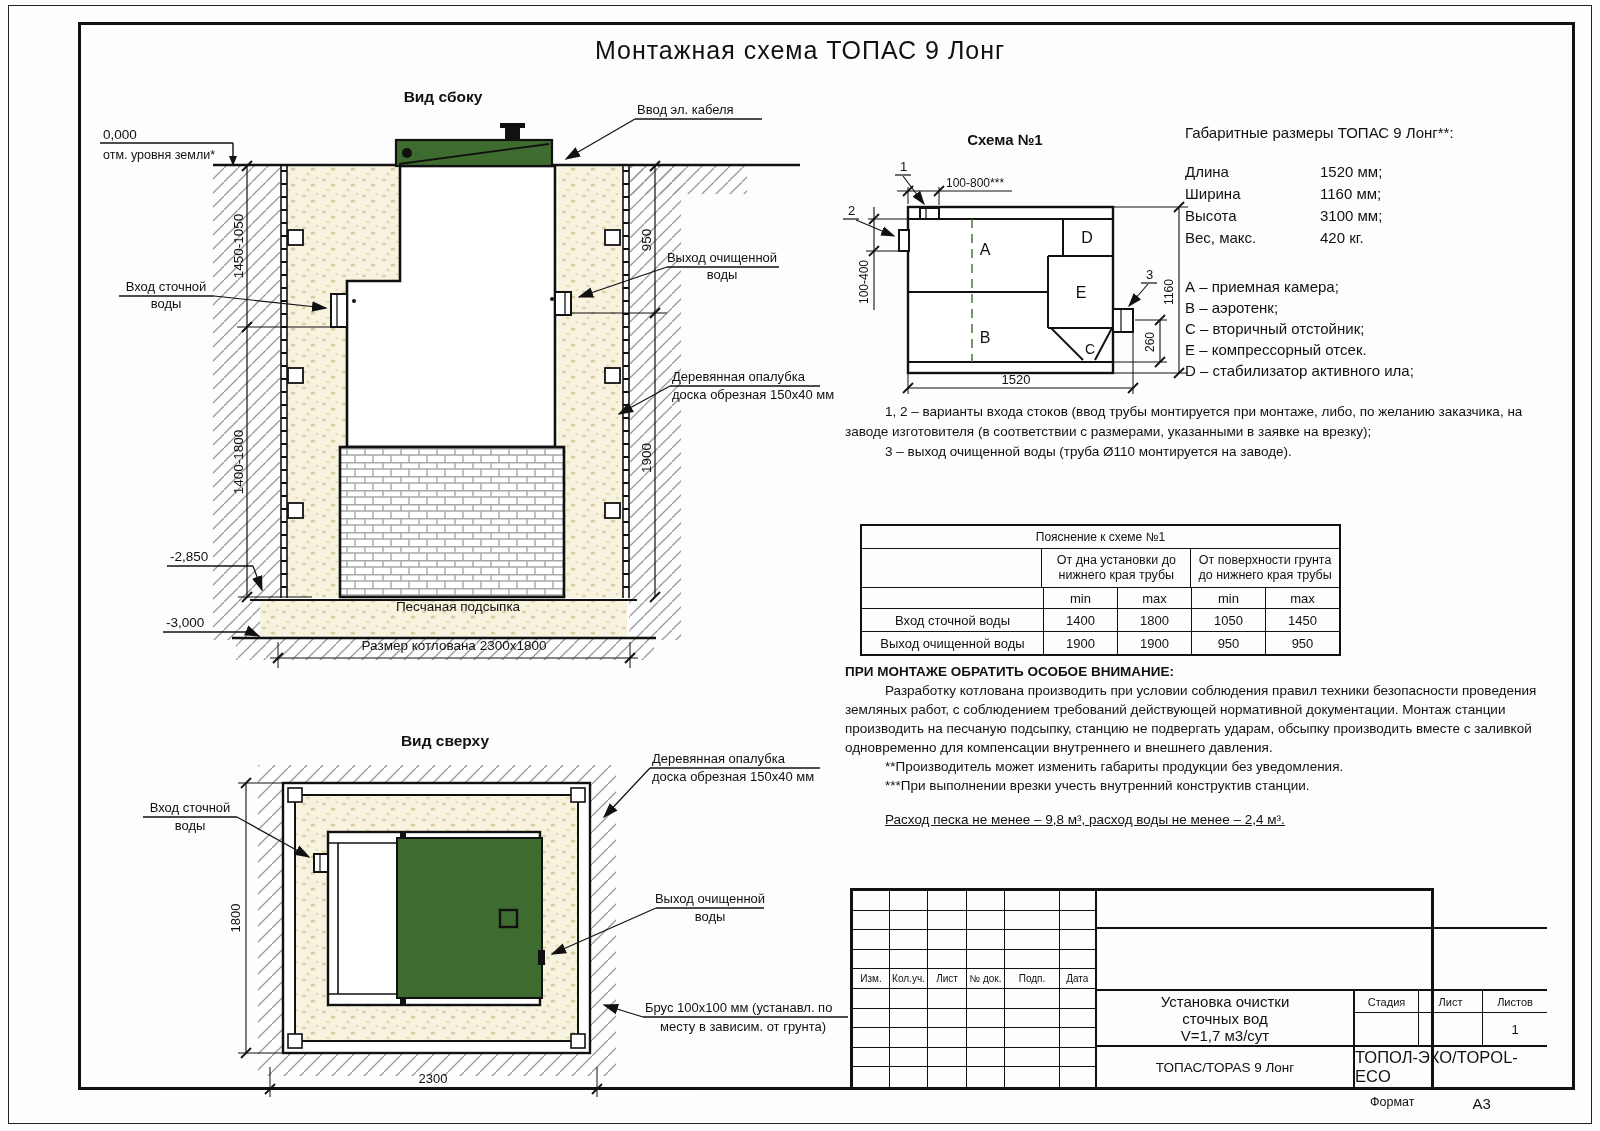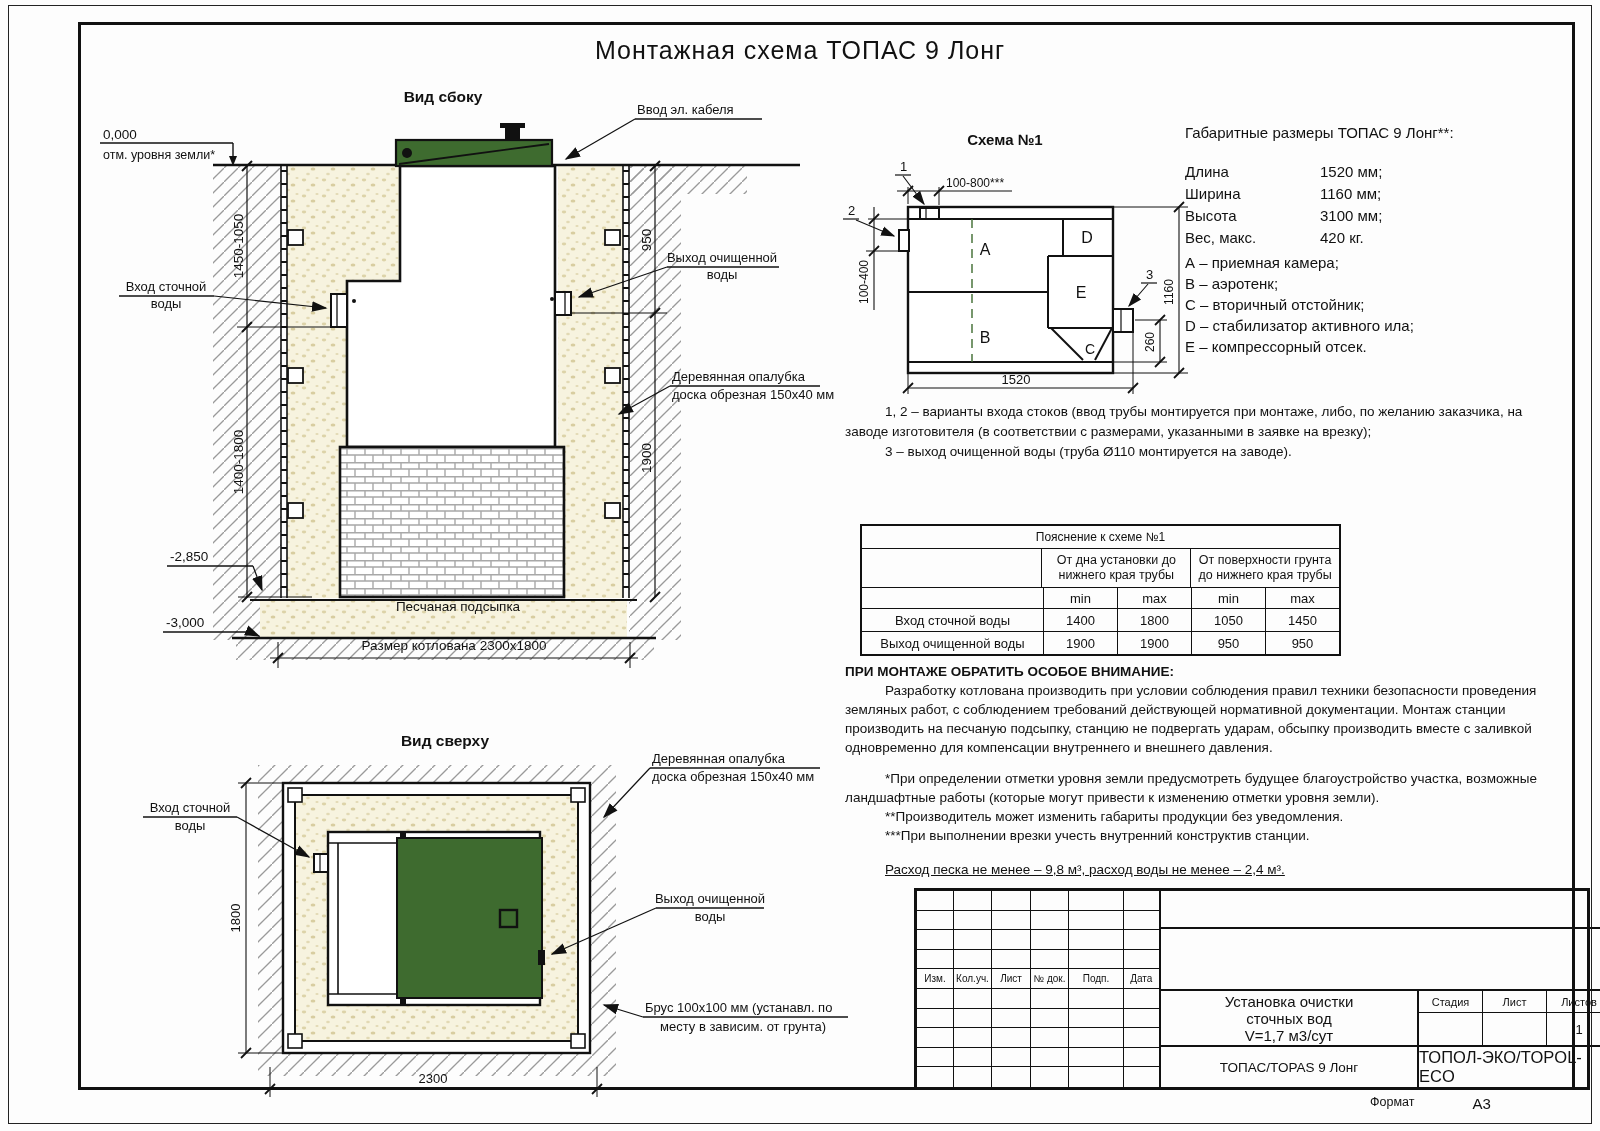--- a/index.html
+++ b/index.html
@@ -8,21 +8,21 @@
   .frame-outer { position:absolute; left:8px; top:5px; width:1584px; height:1119px; border:1.5px solid #222; }
   .frame-main  { position:absolute; left:78px; top:22px; width:1497px; height:1068px; border:3px solid #111; }
   .cad { position:absolute; color:#111; }
   .page-title { left:560px; top:36px; width:480px; text-align:center; font-size:25px; letter-spacing:1px; }
   svg text { font-family:"Liberation Sans", sans-serif; fill:#111; }
   
   .specs { left:1185px; top:124px; width:380px; font-size:15px; }
   .specs .sp-title { font-size:15px; margin-bottom:20px; }
   .specs .sp-row { display:flex; line-height:22px; }
   .specs .sp-row .lab { width:135px; }
-  .specs .legend { margin-top:3px; line-height:21px; }
+  .specs .legend { margin-top:27px; line-height:21px; }
   
   .notes { left:845px; top:402px; width:712px; font-size:13.5px; line-height:20px; }
   .notes p { text-indent:40px; }
   .notes .gap { margin-top:15px; }
   
   .exp-table { left:860px; top:524px; width:481px; border:2.5px solid #111; font-size:13px; }
   .exp-table .tr { display:flex; border-top:1.5px solid #111; }
   .exp-table .tr:first-child { border-top:none; }
   .exp-table .c { border-left:1.5px solid #111; display:flex; align-items:center; justify-content:center; text-align:center; }
   .exp-table .c:first-child { border-left:none; }
@@ -31,21 +31,21 @@
   .exp-table .mm { height:20px; }
   .exp-table .dr { height:22px; }
   .w-lab { width:181px; } .w-v { width:74px; }
   
   .attention { left:845px; top:662px; width:714px; font-size:13.5px; line-height:19px; }
   .attention .att-title { font-weight:bold; }
   .attention p { text-indent:40px; }
   .attention .gap { margin-top:12px; }
   .attention .consumption { margin-top:15px; margin-left:40px; text-decoration:underline; display:inline-block; }
   
-  .stamp { position:absolute; left:914px; top:888px; width:676px; height:202px; border:3px solid #111; }
+  .stamp { position:absolute; left:850px; top:888px; width:584px; height:202px; border:3px solid #111; }
   .rt { position:absolute; left:0; top:0; width:244px; height:100%; border-right:2.5px solid #111; display:grid; grid-template-rows:repeat(10,1fr); }
   .rt-row { display:flex; border-bottom:1.5px solid #111; }
   .rt-row:last-child { border-bottom:none; }
   .rt-c { border-right:1.5px solid #111; height:100%; font-size:10px; display:flex; align-items:center; justify-content:center; }
   .rt-c:last-child { border-right:none; }
   .c1{width:37px;} .c2{width:38px;} .c3{width:39px;} .c4{width:38px;} .c5{width:55px;} .c6{width:34.5px;}
   .st-r1 { position:absolute; left:244px; top:0; width:450px; height:38px; border-bottom:2px solid #111; }
   .st-r2 { position:absolute; left:244px; top:38px; width:450px; height:62px; border-bottom:2.5px solid #111; }
   .st-name { position:absolute; left:244px; top:100px; width:258px; height:56px; border-right:2.5px solid #111; border-bottom:2.5px solid #111;
              display:flex; flex-direction:column; align-items:center; justify-content:center; font-size:15px; line-height:17px; }
@@ -299,22 +299,22 @@
       <span>3100 мм;</span>
     </div>
   <div class="sp-row">
       <span class="lab">Вес, макс.</span>
       <span>420 кг.</span>
     </div>
   <div class="legend">
     <div>А – приемная камера;</div>
     <div>В – аэротенк;</div>
     <div>С – вторичный отстойник;</div>
+    <div>Е – компрессорный отсек.</div>
     <div>D – стабилизатор активного ила;</div>
-    <div>Е – компрессорный отсек.</div>
   </div>
 </div>
 
 <div class="cad notes">
   <p>1, 2 – варианты входа стоков (ввод трубы монтируется при монтаже, либо, по желанию заказчика, на заводе изготовителя (в соответствии с размерами, указанными в заявке на врезку);</p>
   <p>3 – выход очищенной воды (труба Ø110 монтируется на заводе).</p>
 </div>
 
 <div class="cad exp-table">
   <div class="title-row">Пояснение к схеме №1</div>
@@ -342,21 +342,20 @@
     <div class="c dr w-v">1900</div>
     <div class="c dr w-v">1900</div>
     <div class="c dr w-v">950</div>
     <div class="c dr w-v">950</div>
   </div>
 </div>
 
 <div class="cad attention">
   <div class="att-title">ПРИ МОНТАЖЕ ОБРАТИТЬ ОСОБОЕ ВНИМАНИЕ:</div>
   <p>Разработку котлована производить при условии соблюдения правил техники безопасности проведения земляных работ, с соблюдением требований действующей нормативной документации. Монтаж станции производить на песчаную подсыпку, станцию не подвергать ударам, обсыпку производить вместе с заливкой одновременно для компенсации внутреннего и внешнего давления.</p>
-  <p class="gap">*При определении отметки уровня земли предусмотреть будущее благоустройство участка, возможные ландшафтные работы (которые могут привести к изменению отметки уровня земли).</p>
   <p>**Производитель может изменить габариты продукции без уведомления.</p>
   <p>***При выполнении врезки учесть внутренний конструктив станции.</p>
   <div class="consumption">Расход песка не менее – 9,8 м³, расход воды не менее – 2,4 м³.</div>
 </div>
 
 <svg style="position:absolute;left:100px;top:700px" width="760" height="415" viewBox="100 700 760 415">
   <defs>
     <pattern id="sand3" width="20" height="16" patternUnits="userSpaceOnUse">
       <rect width="20" height="16" fill="#f7f3df"></rect>
       <ellipse cx="4" cy="4" rx="2.2" ry="1.4" fill="#ddd3a8"></ellipse>

